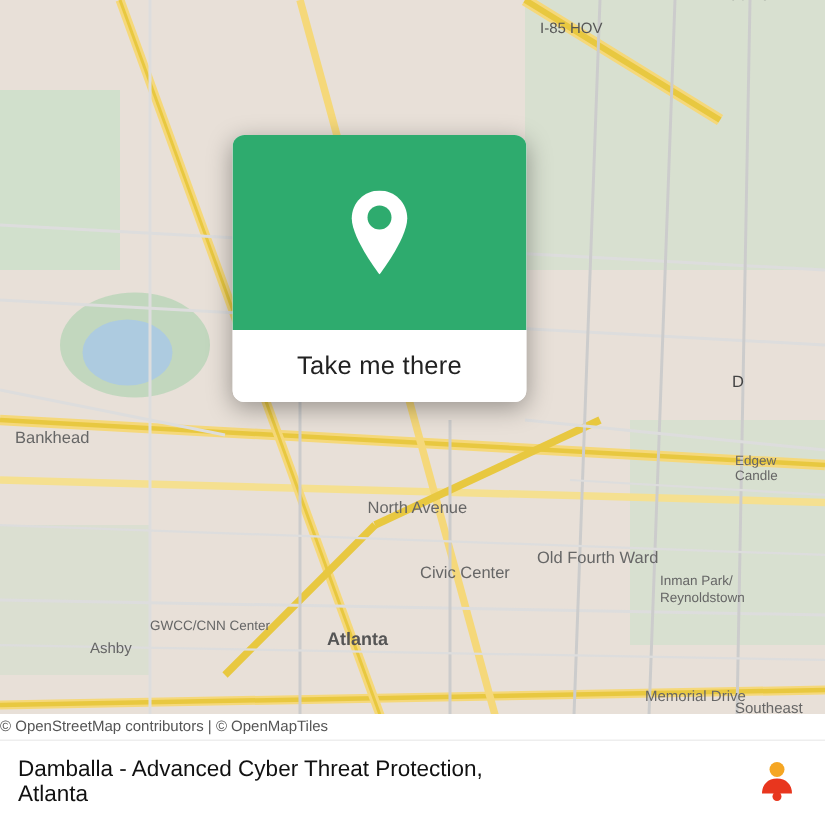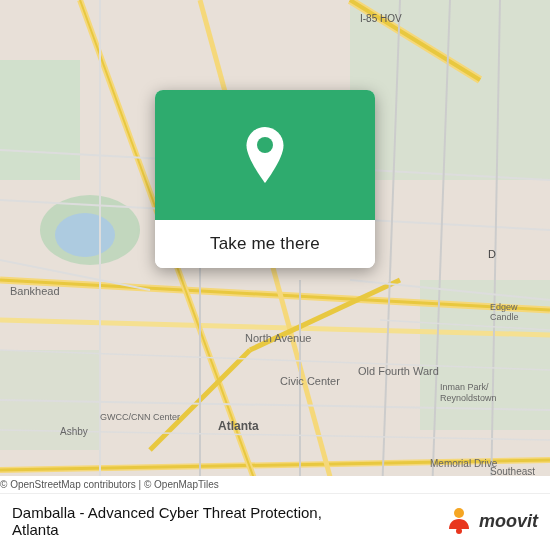--- a/index.html
+++ b/index.html
@@ -35,21 +35,21 @@
       left: 0;
       width: 100%;
       height: 100%;
     }
 
     
     #popup-card {
       position: absolute;
       top: 90px;
       left: 155px;
-      width: 220px;
+      width: 196px;
       background: white;
       border-radius: 8px;
       box-shadow: 0 4px 16px rgba(0,0,0,0.35);
       overflow: hidden;
       z-index: 10;
     }
 
     #popup-green-area {
       background-color: #2eab6e;
       height: 130px;
@@ -235,18 +235,17 @@
         <br>
         <span>Atlanta</span>
       </div>
       <div id="moovit-logo">
 
         <svg id="moovit-icon" viewBox="0 0 32 32" xmlns="http://www.w3.org/2000/svg">
           <circle cx="16" cy="8" r="5" fill="#f5a623"></circle>
           <path d="M16 14C10 14 6 18 6 24L26 24C26 18 22 14 16 14Z" fill="#e8361e"></path>
           <circle cx="16" cy="26" r="3" fill="#e8361e"></circle>
         </svg>
-        <span id="moovit-text">moovit</span>
       </div>
     </div>
   </div>
 
 </div>
 
 </body></html>

